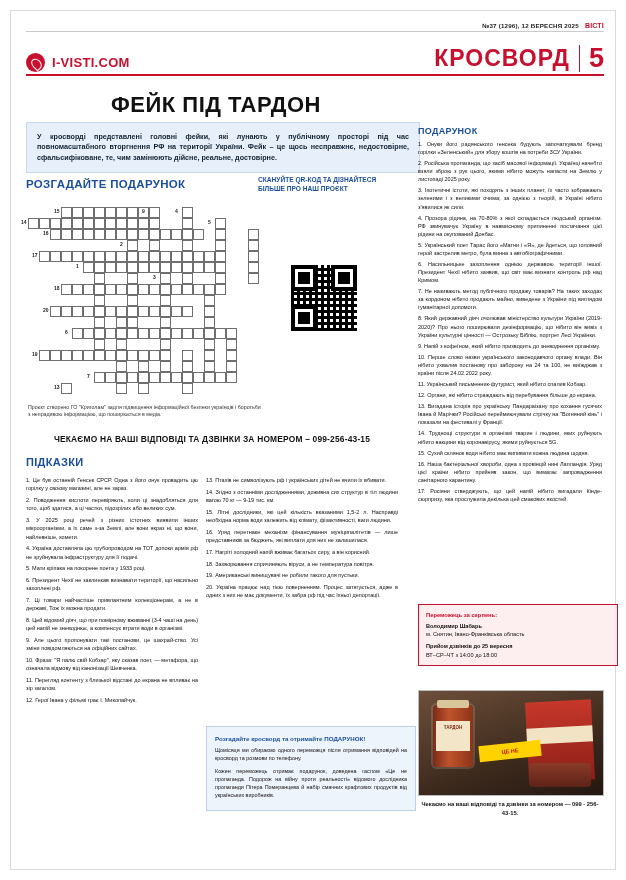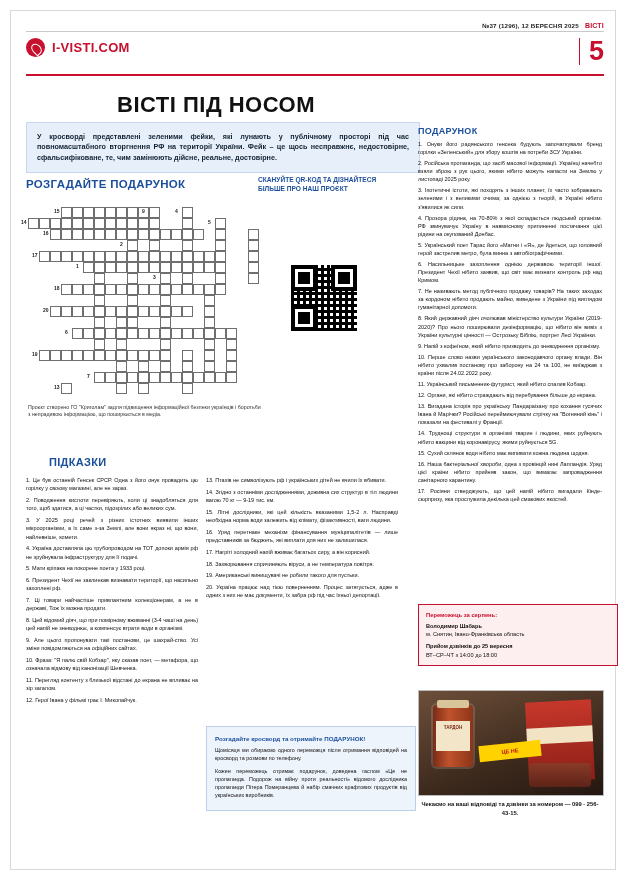--- a/index.html
+++ b/index.html
@@ -24,21 +24,21 @@
   }
   .topline .issue{font-weight:bold;}
   .topline .visti{
     margin-left:6px;font-weight:bold;color:#c8102e;font-size:7px;
   }
   .rule-top{
     position:absolute;left:26px;right:22px;top:31px;height:1px;background:#c9c9c9;
   }
   .brandrow{
     position:absolute;left:26px;right:22px;top:38px;height:34px;
-    display:flex;align-items:flex-start;justify-content:space-between;
+    display:flex;align-items:flex-end;justify-content:space-between;
   }
   .brand{display:flex;align-items:center;gap:7px;}
   .brand .circle{
     width:19px;height:19px;border-radius:50%;
     background:#c8102e;position:relative;
   }
   .brand .circle:after{
     content:"";position:absolute;left:6px;top:4.5px;
     width:7px;height:10px;border:1.6px solid #fff;border-radius:50% 50% 50% 0;
     transform:rotate(-45deg);
@@ -101,21 +101,21 @@
   .proj-note{
     position:absolute;left:28px;top:404px;width:236px;
     font-size:5.3px;line-height:1.4;color:#333;
   }
   .waitline{
     position:absolute;left:26px;top:434px;width:372px;text-align:center;
     font-size:8.4px;font-weight:bold;letter-spacing:.2px;
   }
   .pidkazky{
     position:absolute;left:26px;top:456px;
-    font-size:11px;font-weight:bold;color:#1b4f9c;letter-spacing:.3px;margin-left:23px;
+    font-size:11px;font-weight:bold;color:#1b4f9c;letter-spacing:.3px;
   }
   .hint-col{
     position:absolute;font-size:5.5px;line-height:1.5;text-align:justify;color:#111;
   }
   .hint-col p{margin:0 0 3.5px 0;}
   #hints-left{left:26px;top:476px;width:172px;}
   #hints-right{left:206px;top:476px;width:192px;}
   
   .zapyt{
     position:absolute;left:418px;top:126px;
@@ -200,28 +200,29 @@
     <span class="visti">ВІСТІ</span>
   </div>
   <div class="rule-top"></div>
 
   <div class="brandrow">
     <div class="brand">
       <span class="circle"></span>
       <span class="bname">I-VISTI.COM</span>
     </div>
     <div class="headright">
+      <span class="sectiontitle">КРОСВОРД</span>
       <span class="pagenum-box">5</span>
     </div>
   </div>
   <div class="rule-under-brand"></div>
 
-  <div class="maintitle">ВІСТІ ПІД НОСОМ</div>
-
-  <div class="introbox">У кросворді представлені зеленими фейки, які лунають у публічному просторі під час повномасштабного вторгнення РФ на території України. Фейк – це щось несправжнє, недостовірне, сфальсифіковане, те, чим замінюють дійсне, реальне, достовірне.</div>
+  <div class="maintitle">ФЕЙК ПІД ТАРДОН</div>
+
+  <div class="introbox">У кросворді представлені головні фейки, які лунають у публічному просторі під час повномасштабного вторгнення РФ на території України. Фейк – це щось несправжнє, недостовірне, сфальсифіковане, те, чим замінюють дійсне, реальне, достовірне.</div>
 
   <div class="rozgadayte">РОЗГАДАЙТЕ ПОДАРУНОК</div>
   <div class="qrcall">СКАНУЙТЕ QR-КОД ТА ДІЗНАЙТЕСЯ БІЛЬШЕ ПРО НАШ ПРОЄКТ</div>
 
   <div class="grid-wrap" id="grid">
       <div class="cell" style="left: 33px; top: 11px;"></div>
       <div class="cell" style="left: 44px; top: 11px;"></div>
       <div class="cell" style="left: 55px; top: 11px;"></div>
       <div class="cell" style="left: 66px; top: 11px;"></div>
       <div class="cell" style="left: 77px; top: 11px;"></div>
@@ -455,20 +456,21 @@
       </span>
     <span class="fm" style="right:0;top:0;">
         <i></i>
       </span>
     <span class="fm" style="left:0;bottom:0;">
         <i></i>
       </span>
   </div>
 
   <div class="proj-note">Проєкт створено ГО "Криголам" задля підвищення інформаційної безпеки українців і боротьби з непрадивою інформацією, що поширюється в медіа.</div>
+  <div class="waitline">ЧЕКАЄМО НА ВАШІ ВІДПОВІДІ ТА ДЗВІНКИ ЗА НОМЕРОМ – 099-256-43-15</div>
 
   <div class="pidkazky">ПІДКАЗКИ</div>
   <div class="hint-col" id="hints-left">
       <p>1. Це був останній Генсек СРСР. Одна з його онук провадить цю горілку у своєму магазині, але не зараз.</p>
       <p>2. Поводження кислоти перевіряють, коли ці знадобляться для того, щоб здатися, а ці частки, підозрілих або великих сум.</p>
       <p>3. У 2025 році речей з різних істотних виявили інших мікроорганізми, а їх саме з-за Землі, але вони якраз ні, що вони, найлевніше, комети.</p>
       <p>4. Україна доставляла цю трубопроводом на ТОТ допоки армія рф не зруйнувала інфраструктуру для її подачі.</p>
       <p>5. Мати кріпака на покорене поета у 1933 році.</p>
       <p>6. Президент Чехії не заклиекав визнавати території, що насильно захоплені рф.</p>
       <p>7. Ці товари найчастіше привлаятним колекціонерам, а не в державі, Тож їх можна продати.</p>

